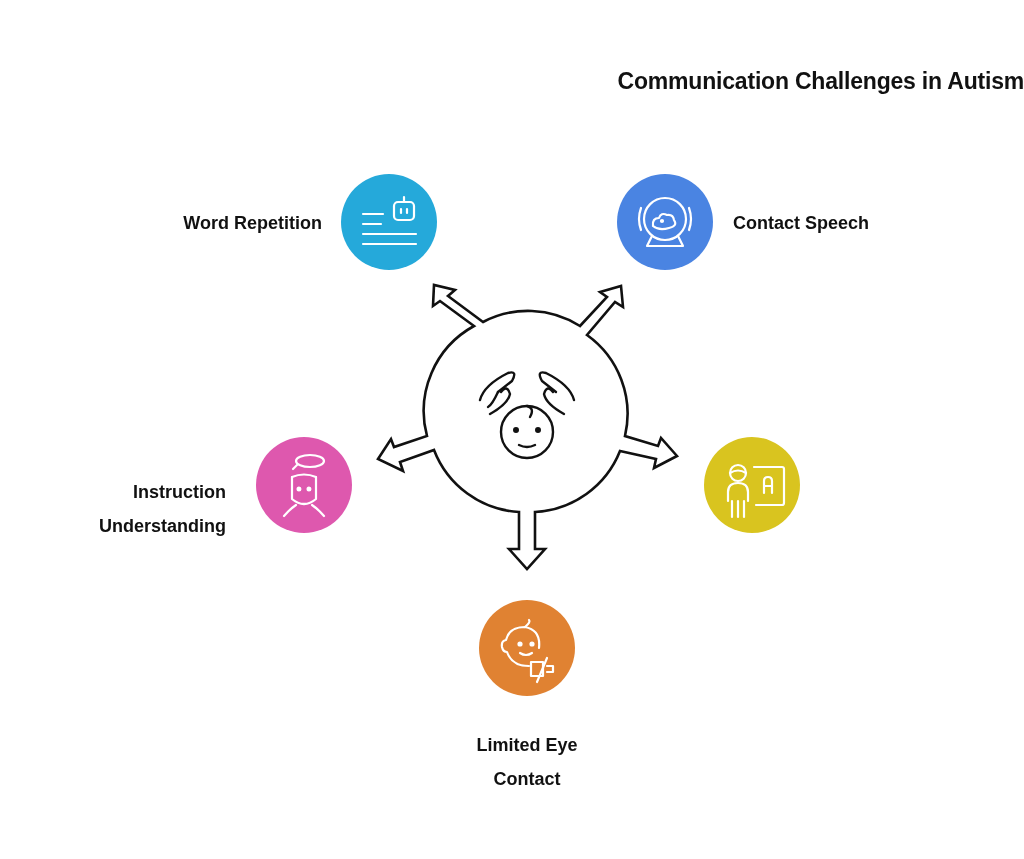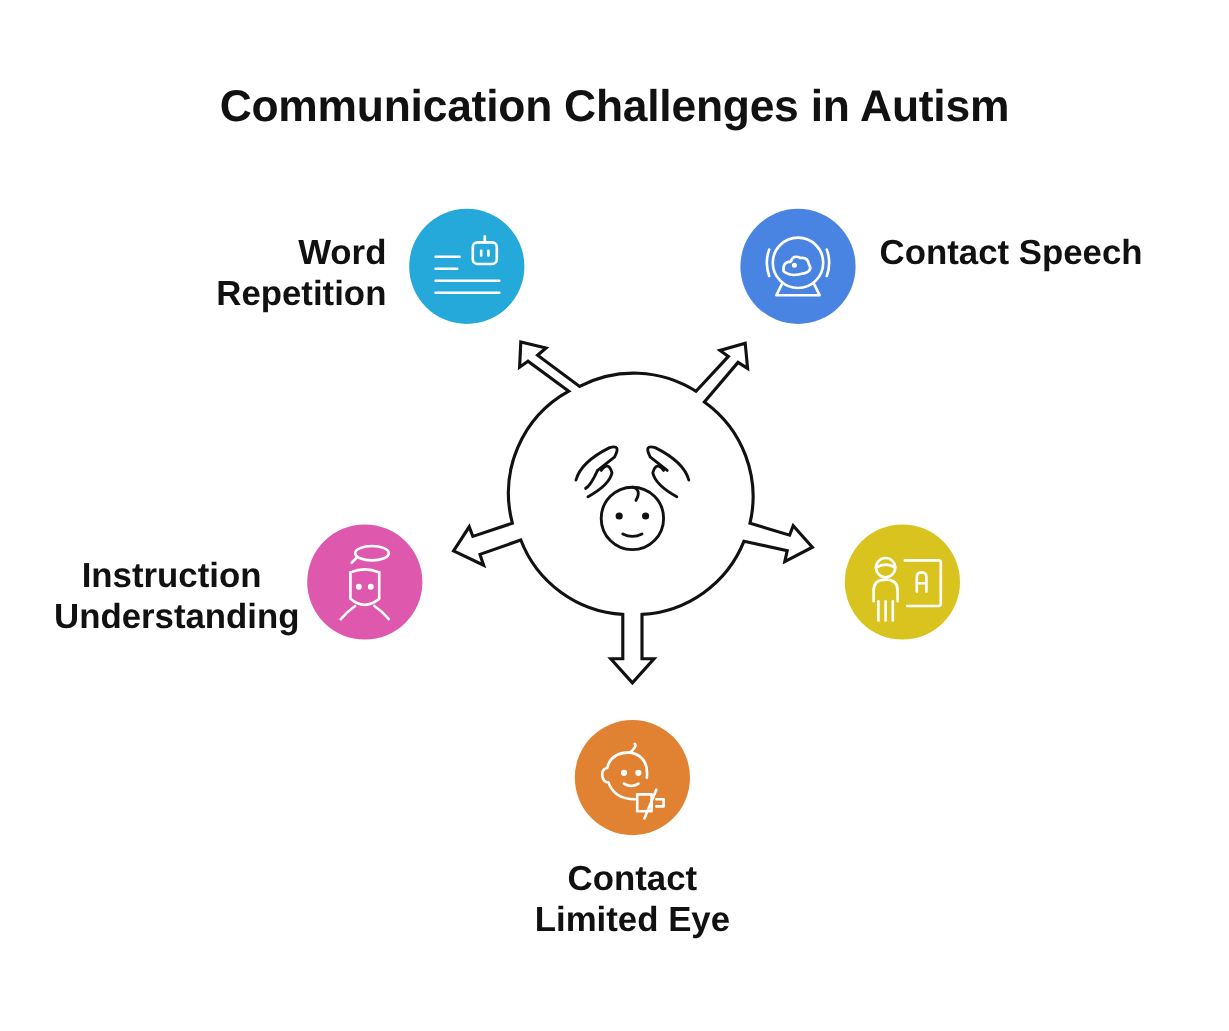--- a/index.html
+++ b/index.html
@@ -1,20 +1,20 @@
 <!DOCTYPE html>
 <html><head>
 <meta charset="utf-8">
 <style>
   html, body { margin: 0; padding: 0; background: #ffffff; }
   body { width: 1024px; height: 859px; position: relative; overflow: hidden;
          font-family: "Liberation Sans", "DejaVu Sans", sans-serif; color: #111; }
-  .title { position: absolute; left: 0; right: 0; top: 68px; text-align: center;
-           font-size: 37px; font-weight: bold; letter-spacing: -0.2px; }
-  .label { position: absolute; font-size: 29px; font-weight: bold; line-height: 34px; color: #111; }
+  .title { position: absolute; left: 0; right: 0; top: 68px; text-align: right;
+           font-size: 23px; font-weight: bold; letter-spacing: -0.2px; }
+  .label { position: absolute; font-size: 18px; font-weight: bold; line-height: 34px; color: #111; margin-top: 12px; }
   .label.right-align { text-align: right; }
   .label.center-align { text-align: center; }
   .node { position: absolute; width: 96px; height: 96px; border-radius: 50%; }
   .node svg { width: 96px; height: 96px; display: block; }
   #hub { position: absolute; left: 0; top: 0; }
 </style>
 </head>
 <body>
 
 <div class="title">Communication Challenges in Autism</div>
@@ -69,21 +69,21 @@
     <circle cx="48" cy="45" r="21"></circle>
     <path d="M 35 62 L 30 72 L 66 72 L 61 62"></path>
     <path d="M 24 34 Q 20 45 24 56"></path>
     <path d="M 72 34 Q 76 45 72 56"></path>
     <path d="M 36 52 Q 35 44 42 44 Q 44 38 50 41 Q 56 40 57 46 Q 61 52 52 54 Q 42 57 36 52 Z"></path>
     <circle cx="45" cy="47" r="1" fill="#fff"></circle>
   </svg>
 </div>
 <div class="label" style="left:733px; top:194px; width:220px;">Contact Speech</div>
 
-<div class="label right-align" style="left:45px; top:463px; width:196px;text-align:center;">
+<div class="label right-align" style="left:30px; top:463px; width:196px;">
   <div>Instruction</div>
   <div>Understanding</div>
 </div>
 <div class="node" style="left:256px; top:437px; background:#DE58AE;">
   <svg viewBox="0 0 96 96" fill="none" stroke="#fff" stroke-width="2.2" stroke-linecap="round" stroke-linejoin="round">
     <ellipse cx="54" cy="24" rx="14" ry="6"></ellipse>
     <line x1="41" y1="28" x2="37" y2="32"></line>
     <path d="M 36 40 L 36 62 Q 48 72 60 62 L 60 40"></path>
     <path d="M 36 40 Q 48 35 60 40"></path>
     <circle cx="43" cy="52" r="1.4" fill="#fff"></circle>
@@ -114,15 +114,15 @@
     <path d="M 46 27 Q 52 22 50 20"></path>
     <circle cx="41" cy="44" r="1.5" fill="#fff"></circle>
     <circle cx="53" cy="44" r="1.5" fill="#fff"></circle>
     <path d="M 41 53 Q 47 57 53 53"></path>
     <path d="M 52 76 L 52 62 L 64 62 L 64 76 Z"></path>
     <line x1="68" y1="58" x2="58" y2="82"></line>
     <path d="M 68 66 L 74 66 L 74 72 L 68 72"></path>
   </svg>
 </div>
 <div class="label center-align" style="left:424px; top:716px; width:206px;">
+  <div>Limited Eye</div>
   <div>Contact</div>
-  <div>Limited Eye</div>
 </div>
 
 </body></html>

